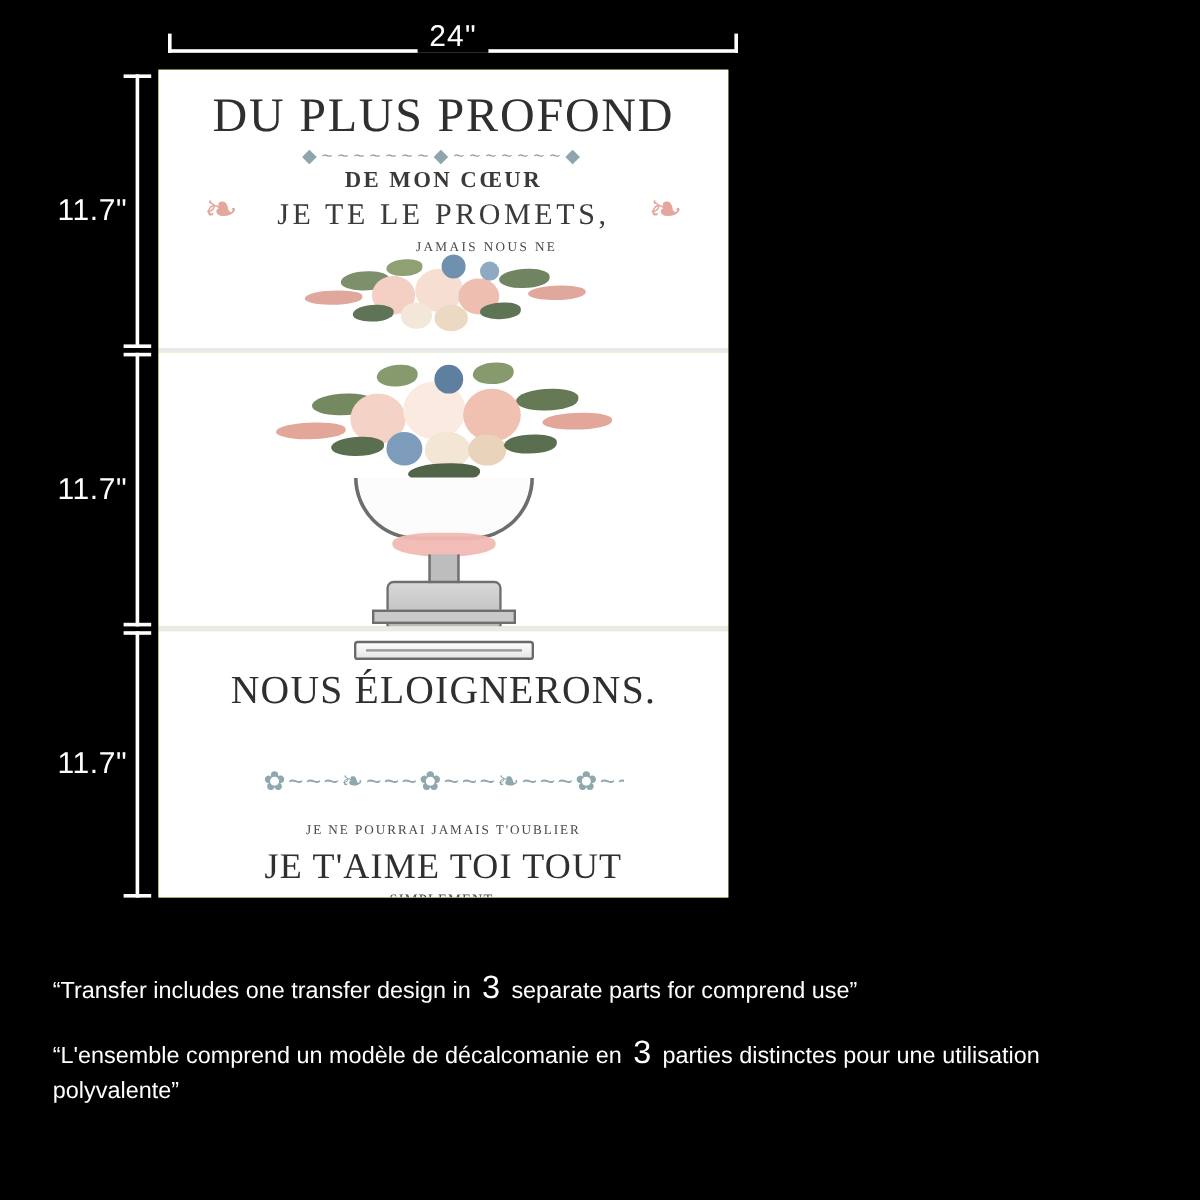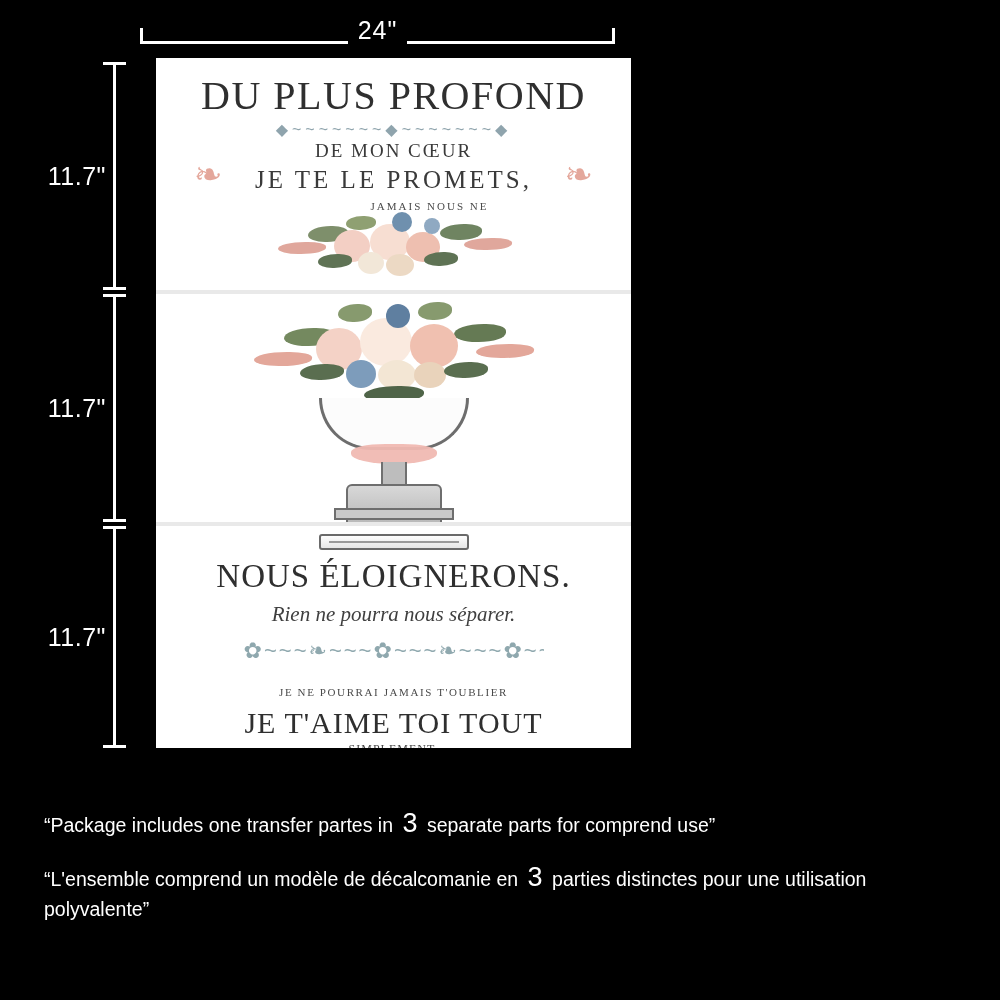--- a/index.html
+++ b/index.html
@@ -59,21 +59,21 @@
   .dim-left .tickB { bottom: 0; }
   .dim-left .vlbl {
     position: absolute; right: 32px; top: 50%;
     transform: translateY(-50%);
     font-size: 25px; white-space: nowrap; letter-spacing: 0.5px;
   }
 
   
   .artwork {
     position: absolute;
-    left: 156px; top: 58px;
+    left: 132px; top: 58px;
     width: 475px; height: 690px;
     background: #bef264;
     overflow: hidden;
   }
   .panel {
     position: absolute; left: 0; width: 100%;
     background: #fff;
     overflow: hidden;
   }
   .panel-sep {
@@ -89,21 +89,21 @@
     position: absolute; left: 0; top: 14px; width: 100%;
     font-size: 40px; letter-spacing: 1.5px; color: #2f2f2f;
   }
   .p1-orn {
     position: absolute; left: 50%; transform: translateX(-50%);
     top: 62px; font-size: 16px; color: #8fa4ad; letter-spacing: 4px;
     white-space: nowrap;
   }
   .p1-l2 {
     position: absolute; left: 0; top: 82px; width: 100%;
-    font-size: 19px; letter-spacing: 2px; color: #3a3a3a;
+    font-size: 19px; letter-spacing: 2px; color: #3a3a3a; font-weight: bold;
   }
   .p1-l3 {
     position: absolute; left: 0; top: 108px; width: 100%;
     font-size: 25px; letter-spacing: 3px; color: #3a3a3a;
   }
   .p1-l4 {
     position: absolute; left: 0; top: 142px; width: 100%;
     font-size: 11px; letter-spacing: 2px; color: #4a4a4a; margin-left: 36px;
   }
   .flourish-l, .flourish-r {
@@ -310,34 +310,33 @@
       <div class="urn-stem" style="top:168px;"></div>
       <div class="urn-base" style="top:190px;"></div>
       <div class="urn-foot" style="top:214px;"></div>
     </div>
 
     <div class="panel-sep" style="top:464px;"></div>
 
     <div class="panel" style="top:468px; height:222px;">
       <div class="p3-scroll"></div>
       <div class="t-serif t-center p3-title">NOUS ÉLOIGNERONS.</div>
-      <div class="t-center p3-script">Rien ne pourra nous séparer.</div>
       <div class="p3-orn">✿~~~❧~~~✿~~~❧~~~✿~~~❧~~~✿</div>
       <div class="t-serif t-center p3-big">JE T'AIME TOI TOUT</div>
       <div class="t-serif t-center p3-small">JE NE POURRAI JAMAIS T'OUBLIER</div>
       <div class="t-serif t-center p3-tiny">SIMPLEMENT.</div>
     </div>
 
   </div>
 
 
   <div class="captions">
 
     <div class="cap">
-      <span>“Package includes one transfer partes in</span>
+      <span>“Transfer includes one transfer design in</span>
       <span class="num">3</span>
       <span>separate parts for comprend use”</span>
     </div>
 
     <div class="cap">
       <span>“L'ensemble comprend un modèle de décalcomanie en</span>
       <span class="num">3</span>
       <span>parties distinctes pour une utilisation polyvalente”</span>
     </div>
 

